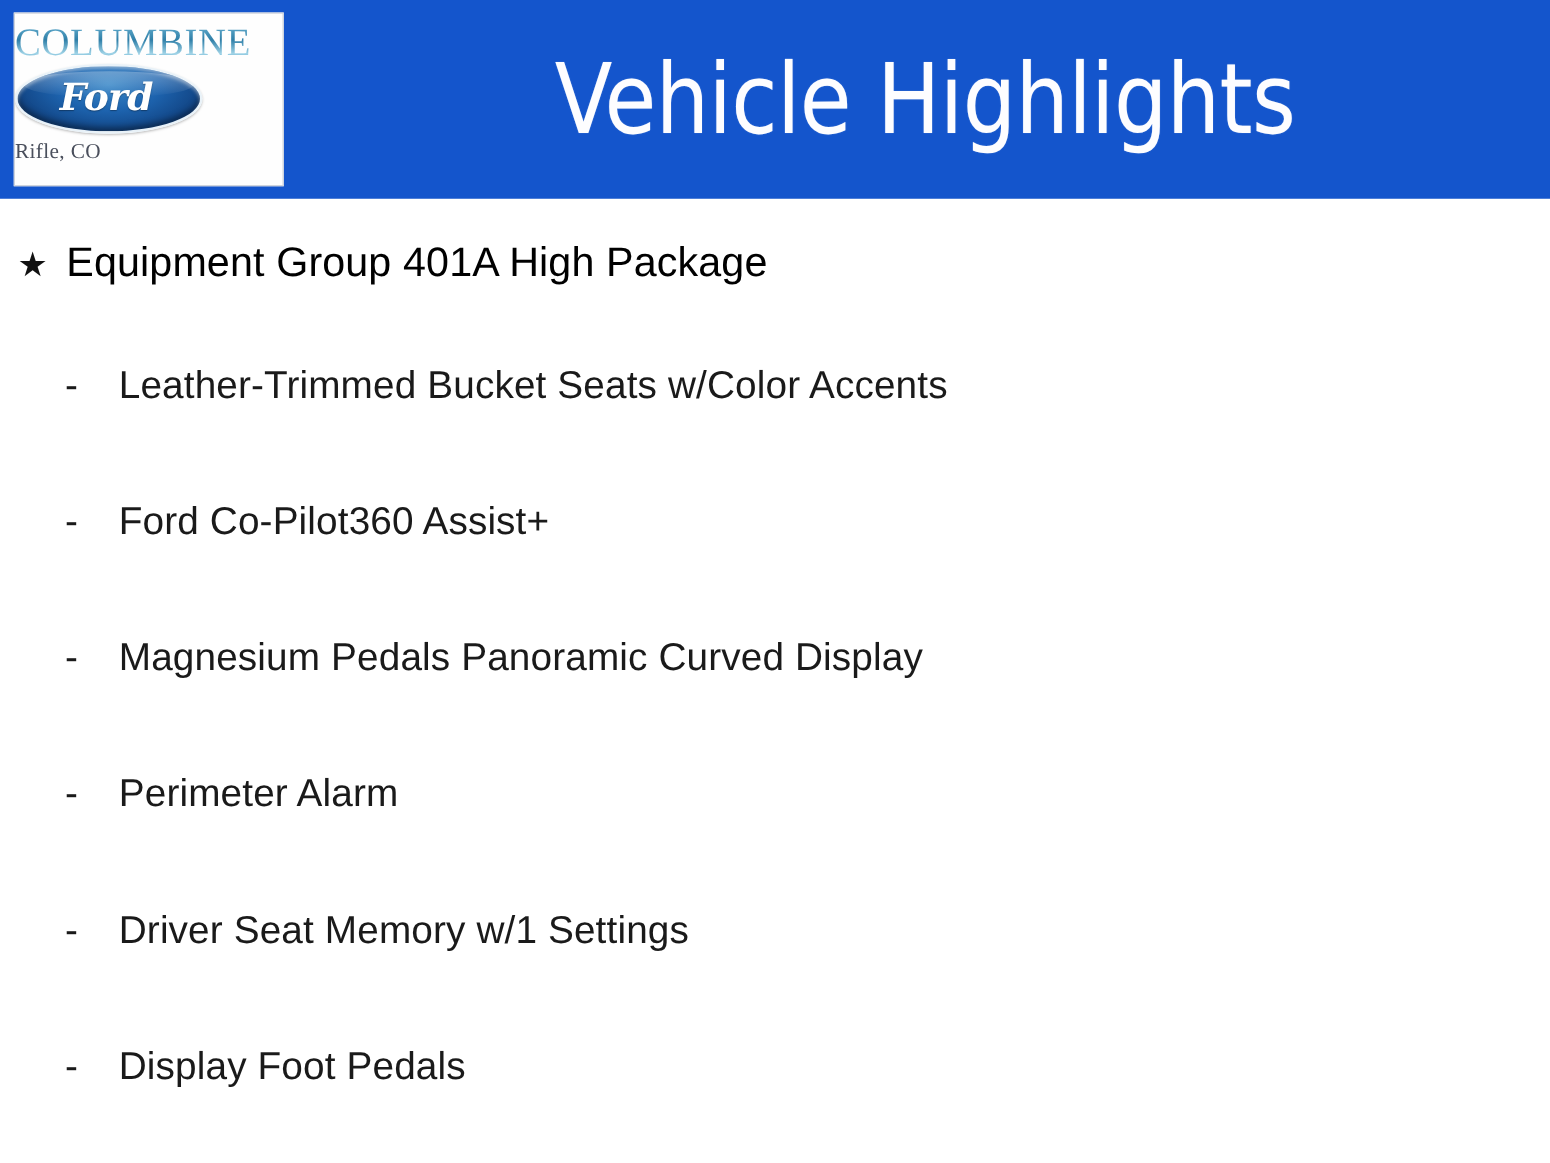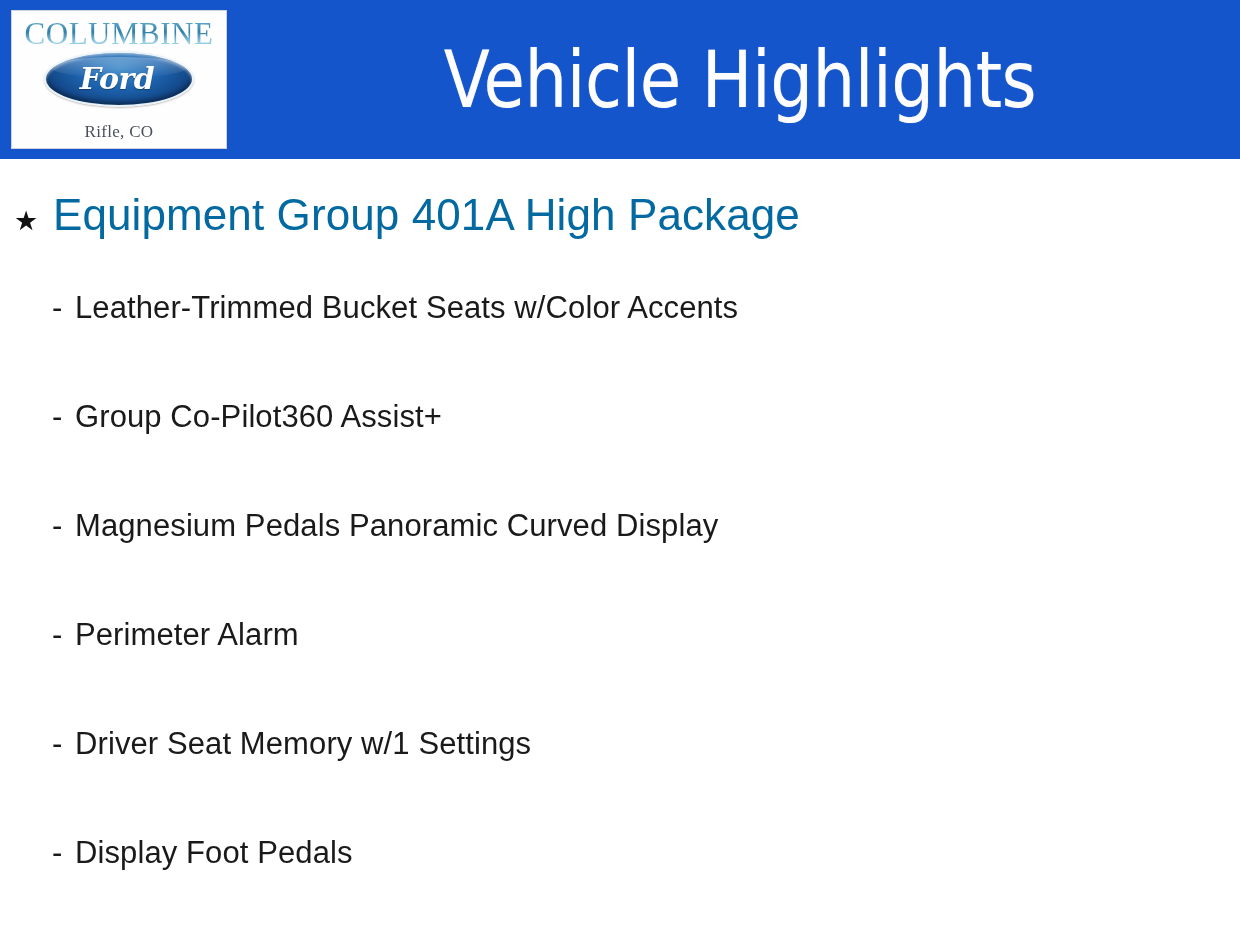--- a/index.html
+++ b/index.html
@@ -57,21 +57,20 @@
     position: absolute;
     left: 11px;
     top: 10px;
     width: 216px;
     height: 139px;
     background: #fefefe;
     border: 1px solid #cfd4dc;
     box-sizing: border-box;
     display: flex;
     flex-direction: column;
-    align-items: center;
     justify-content: flex-start;
     padding-top: 7px;
     box-sizing: border-box;
     overflow: hidden;
   }
 
   .logo-columbine {
     font-family: "Liberation Serif", "DejaVu Serif", serif;
     font-size: 31px;
     font-weight: 400;
@@ -126,21 +125,21 @@
     letter-spacing: -0.5px;
     padding-right: 4px;
     text-shadow: 0 1px 1px rgba(0,0,0,0.35);
   }
 
   .logo-city {
     font-family: "Liberation Serif", "DejaVu Serif", serif;
     font-size: 17px;
     line-height: 1;
     color: #4a4f5c;
-    margin-top: 16px;
+    margin-top: 5px;
     letter-spacing: 0.3px;
     white-space: nowrap;
   }
 
   
   .content {
     position: absolute;
     left: 0;
     top: 159px;
     width: 1240px;
@@ -159,23 +158,23 @@
 
   .main-star {
     font-size: 27px;
     line-height: 1;
     color: #111111;
     width: 39px;
     display: inline-block;
   }
 
   .main-label {
-    font-size: 44px;
-    line-height: 1;
-    color: #0369a1;
+    font-size: 33px;
+    line-height: 1;
+    color: #000000;
     letter-spacing: 0.1px;
     text-align: center;
   }
 
   .sub-list {
     position: absolute;
     left: 0;
     top: 133px;
     width: 1240px;
   }
@@ -201,20 +200,21 @@
     color: #1a1a1a;
     width: 23px;
     display: inline-block;
   }
 
   .sub-label {
     font-size: 31px;
     line-height: 1;
     color: #1a1a1a;
     letter-spacing: 0.1px;
+    margin-left: 20px;
   }
 </style>
 </head>
 <body>
 
 <div class="slide">
 
   <div class="header-band">
 
     <div class="header-title">Vehicle Highlights</div>
@@ -240,21 +240,21 @@
 
     <div class="sub-list">
 
       <div class="sub-item" data-index="0">
         <span class="sub-dash">-</span>
         <span class="sub-label">Leather-Trimmed Bucket Seats w/Color Accents</span>
       </div>
 
       <div class="sub-item" data-index="1">
         <span class="sub-dash">-</span>
-        <span class="sub-label">Group Co-Pilot360 Assist+</span>
+        <span class="sub-label">Ford Co-Pilot360 Assist+</span>
       </div>
 
       <div class="sub-item" data-index="2">
         <span class="sub-dash">-</span>
         <span class="sub-label">Magnesium Pedals Panoramic Curved Display</span>
       </div>
 
       <div class="sub-item" data-index="3">
         <span class="sub-dash">-</span>
         <span class="sub-label">Perimeter Alarm</span>

